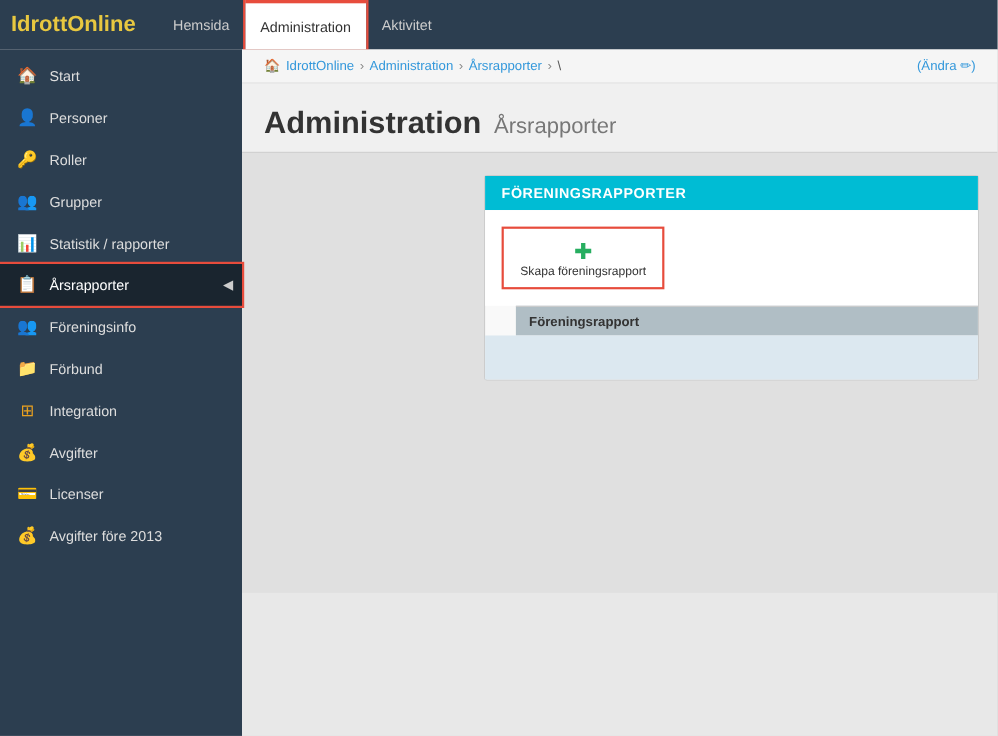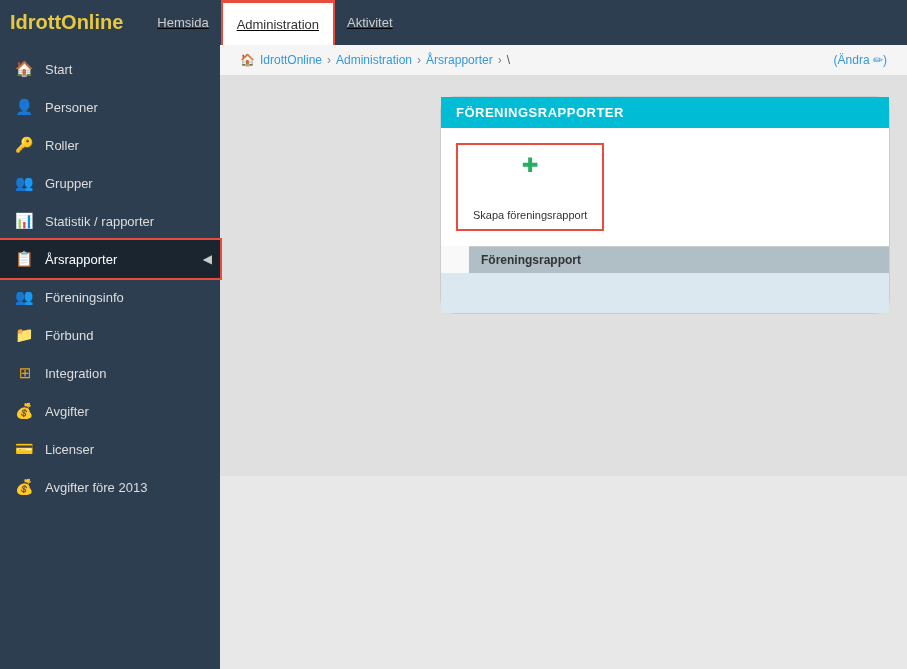--- a/index.html
+++ b/index.html
@@ -18,21 +18,20 @@
       font-size: 20px;
       font-weight: bold;
       margin-right: 20px;
       white-space: nowrap;
     }
     .logo span { color: #e8c840; }
     .nav-items {
       display: flex;
       align-items: center;
       height: 100%;
-      text-decoration: underline;
     }
     .nav-item {
       color: #ccc;
       padding: 0 14px;
       height: 100%;
       display: flex;
       align-items: center;
       cursor: pointer;
       font-size: 13px;
       text-decoration: none;
@@ -139,21 +138,21 @@
     .content-area {
       padding: 20px;
       background: #e0e0e0;
       min-height: 400px;
     }
 
     
     .panel-container {
       background: #f9f9f9;
       border: 1px solid #ccc;
-      border-radius: 14px;
+      border-radius: 3px;
       margin-left: 200px;
       min-width: 450px;
     }
     .panel-header {
       background: #00bcd4;
       color: white;
       font-weight: bold;
       font-size: 13px;
       padding: 8px 15px;
       letter-spacing: 0.5px;
@@ -173,21 +172,20 @@
     .create-btn-icon {
       color: #27ae60;
       font-size: 20px;
       display: block;
       text-align: center;
     }
     .create-btn-label {
       font-size: 11px;
       color: #333;
       display: block;
-      margin-top: 32px;
     }
     .panel-list-header {
       background: #b0bec5;
       color: #333;
       font-weight: bold;
       font-size: 12px;
       padding: 6px 12px;
       border-top: 1px solid #ccc;
       margin-left: 28px;
     }
@@ -273,20 +271,24 @@
         <span class="breadcrumb-sep">›</span>
         <a>Administration</a>
         <span class="breadcrumb-sep">›</span>
         <a>Årsrapporter</a>
         <span class="breadcrumb-sep">›</span>
         <span>\</span>
       </div>
       <span class="breadcrumb-change">(Ändra ✏)</span>
     </div>
 
+    <div class="page-header">
+      <span class="page-title">Administration</span>
+      <span class="page-subtitle">Årsrapporter</span>
+    </div>
 
     <div class="content-area">
       <div class="panel-container">
         <div class="panel-header">FÖRENINGSRAPPORTER</div>
         <div class="panel-body">
           <div class="create-btn-wrapper">
             <span class="create-btn-icon">✚</span>
             <span class="create-btn-label">Skapa föreningsrapport</span>
           </div>
         </div>

